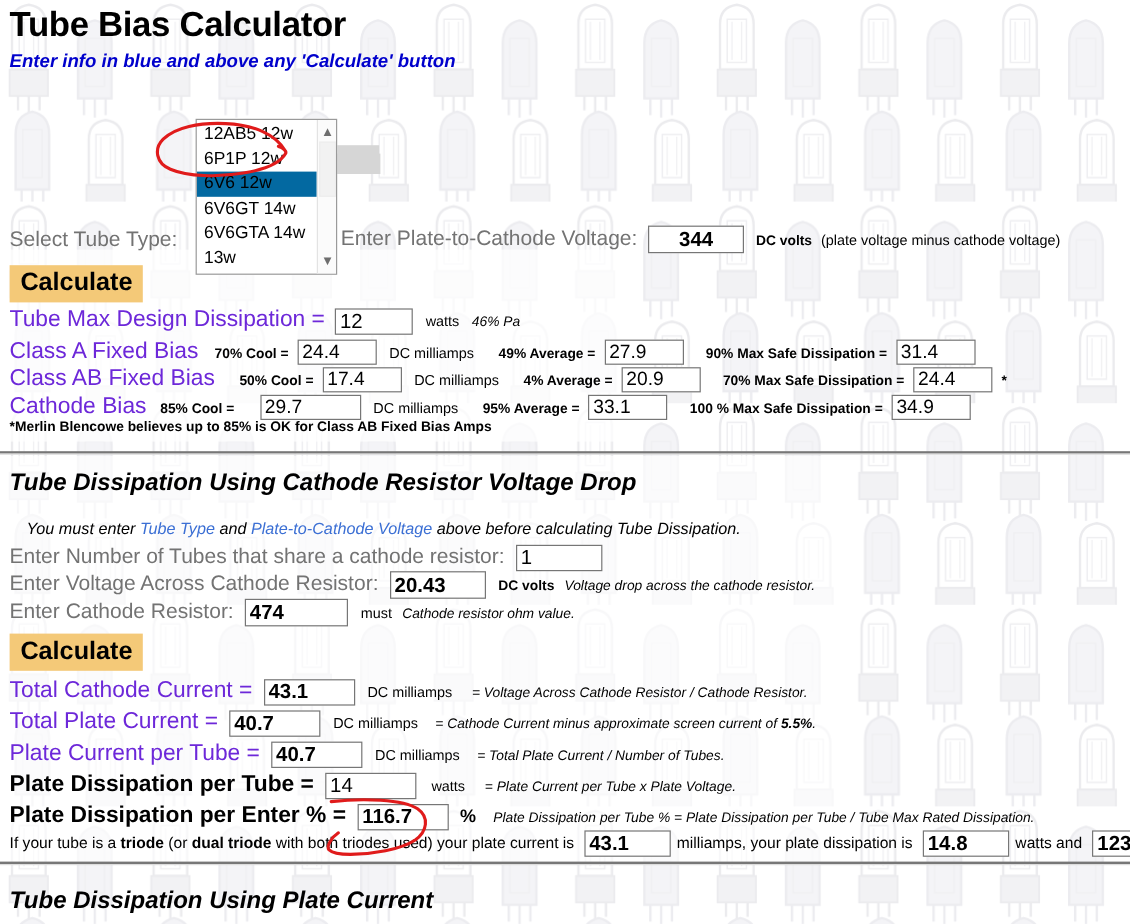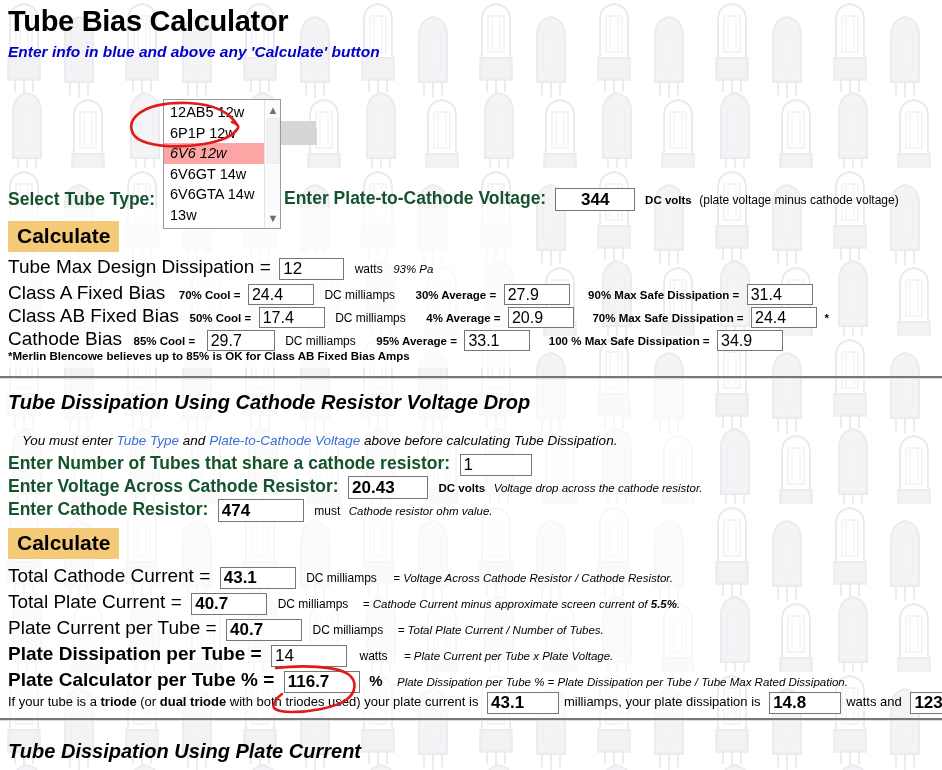--- a/index.html
+++ b/index.html
@@ -77,22 +77,21 @@
   }
   .opt {
     padding: 0 0 0 6px;
     height: 20.5px;
     line-height: 20.5px;
     white-space: nowrap;
     color: #000;
     font-size: 14.5px;
   }
   .opt.sel {
-    background: #fca5a5;
-    font-style: italic;
+    background: #0369a1;
   }
   .opt.clipped {
     height: 10px;
     line-height: 11px;
     overflow: hidden;
   }
   
   .sel-spill {
     position: absolute;
     left: 281px;
@@ -168,26 +167,26 @@
     font-size: 21px;
     line-height: 26px;
     padding: 2px 9px 3px 9px;
     border: none;
     font-family: "Liberation Sans", sans-serif;
     cursor: pointer;
   }
 
   
   .lbl-blue-big {
-    color: #14532d;
-    font-weight: bold;
+    color: #737373;
+    font-weight: normal;
     font-size: 17.5px;
   }
   .lbl-black-big {
-    color: #000000;
+    color: #6d28d9;
     font-size: 19px;
   }
   .lbl-black-bigb {
     color: #000;
     font-size: 19px;
     font-weight: bold;
   }
   .small-bold {
     font-size: 11.5px;
     font-weight: bold;
@@ -303,50 +302,50 @@
     <span class="small-bold" style="margin-left:6px;">DC volts</span>
     <span class="small-note" style="margin-left:3px;">(plate voltage minus cathode voltage)</span>
   </div>
 
   <button class="calc-btn abs" style="left:8px; top:221px;">Calculate</button>
 
   <div class="abs row" style="left:8px; top:256px;">
     <span class="lbl-black-big">Tube Max Design Dissipation =</span>
     <input class="tbox i-mid" type="text" style="width: 65px; margin-left: 4px;" value="12">
     <span class="small-note" style="margin-left:6px;">watts</span>
-    <span class="small-ital" style="margin-left:6px;">93% Pa</span>
+    <span class="small-ital" style="margin-left:6px;">46% Pa</span>
   </div>
 
   <div class="abs row" style="left:8px; top:282px;">
     <span class="lbl-black-big">Class A Fixed Bias</span>
     <span class="small-bold" style="margin-left:9px;">70% Cool =</span>
     <input class="tbox i-small" type="text" style="width: 66px; margin-left: 3px;" value="24.4">
     <span class="small-note" style="margin-left:6px;">DC milliamps</span>
-    <span class="small-bold" style="margin-left:16px;">30% Average =</span>
+    <span class="small-bold" style="margin-left:16px;">49% Average =</span>
     <input class="tbox i-small" type="text" style="width: 66px; margin-left: 3px;" value="27.9">
     <span class="small-bold" style="margin-left:14px;">90% Max Safe Dissipation =</span>
     <input class="tbox i-small" type="text" style="width: 66px; margin-left: 3px;" value="31.4">
   </div>
 
   <div class="abs row" style="left:8px; top:305px;">
     <span class="lbl-black-big">Class AB Fixed Bias</span>
-    <span class="small-bold" style="margin-left:6px;">50% Cool =</span>
+    <span class="small-bold" style="margin-left:16px;">50% Cool =</span>
     <input class="tbox i-small" type="text" style="width: 66px; margin-left: 3px;" value="17.4">
     <span class="small-note" style="margin-left:6px;">DC milliamps</span>
     <span class="small-bold" style="margin-left:16px;">4% Average =</span>
     <input class="tbox i-small" type="text" style="width: 66px; margin-left: 3px;" value="20.9">
     <span class="small-bold" style="margin-left:14px;">70% Max Safe Dissipation =</span>
     <input class="tbox i-small" type="text" style="width: 66px; margin-left: 3px;" value="24.4">
     <span class="small-bold" style="margin-left:3px;">*</span>
   </div>
 
   <div class="abs row" style="left:8px; top:328px;">
     <span class="lbl-black-big">Cathode Bias</span>
     <span class="small-bold" style="margin-left:7px;">85% Cool =</span>
-    <input class="tbox i-small" type="text" style="width: 68px; margin-left: 7px;" value="29.7">
+    <input class="tbox i-small" type="text" style="width: 84px; margin-left: 17px;" value="29.7">
     <span class="small-note" style="margin-left:6px;">DC milliamps</span>
     <span class="small-bold" style="margin-left:16px;">95% Average =</span>
     <input class="tbox i-small" type="text" style="width: 66px; margin-left: 3px;" value="33.1">
     <span class="small-bold" style="margin-left:14px;">100 % Max Safe Dissipation =</span>
     <input class="tbox i-small" type="text" style="width: 66px; margin-left: 3px;" value="34.9">
   </div>
 
   <div class="abs small-bold" style="left:8px; top:350px; font-size:11.5px;">*Merlin Blencowe believes up to 85% is OK for Class AB Fixed Bias Amps</div>
 
   <hr class="sep abs" style="left:0px; top:376px; width:942px;">
@@ -400,21 +399,21 @@
   </div>
 
   <div class="abs row" style="left:8px; top:643px;">
     <span class="lbl-black-bigb">Plate Dissipation per Tube =</span>
     <input class="tbox i-mid" type="text" style="width: 76px; margin-left: 5px;" value="14">
     <span class="small-note" style="margin-left:8px;">watts</span>
     <span class="small-ital" style="margin-left:12px;">= Plate Current per Tube x Plate Voltage.</span>
   </div>
 
   <div class="abs row" style="left:8px; top:669px;">
-    <span class="lbl-black-bigb">Plate Calculator per Tube % =</span>
+    <span class="lbl-black-bigb">Plate Dissipation per Enter % =</span>
     <input class="tbox i-mid" type="text" style="width: 76px; margin-left: 5px; font-weight: bold;" value="116.7">
     <span class="lbl-black-bigb" style="margin-left:5px; font-size:15px;">%</span>
     <span class="small-ital" style="margin-left:10px;font-style:italic;">Plate Dissipation per Tube % = Plate Dissipation per Tube / Tube Max Rated Dissipation.</span>
   </div>
 
   <div class="abs row" style="left:8px; top:692px; font-size:13px;">
     <span>If your tube is a </span><span class="bold">triode</span><span> (or </span><span class="bold">dual triode</span><span> with both triodes used) your plate current is </span><input class="tbox i-mid" type="text" style="width: 72px; margin: 0px 5px; font-weight: bold;" value="43.1"><span>milliamps, your plate dissipation is </span><input class="tbox i-mid" type="text" style="width: 72px; margin: 0px 5px; font-weight: bold;" value="14.8"><span>watts and </span><input class="tbox i-mid" type="text" style="width: 72px; margin: 0px 5px; font-weight: bold;" value="123.3">
   </div>
 
   <hr class="sep abs" style="left:0px; top:718px; width:942px;">

